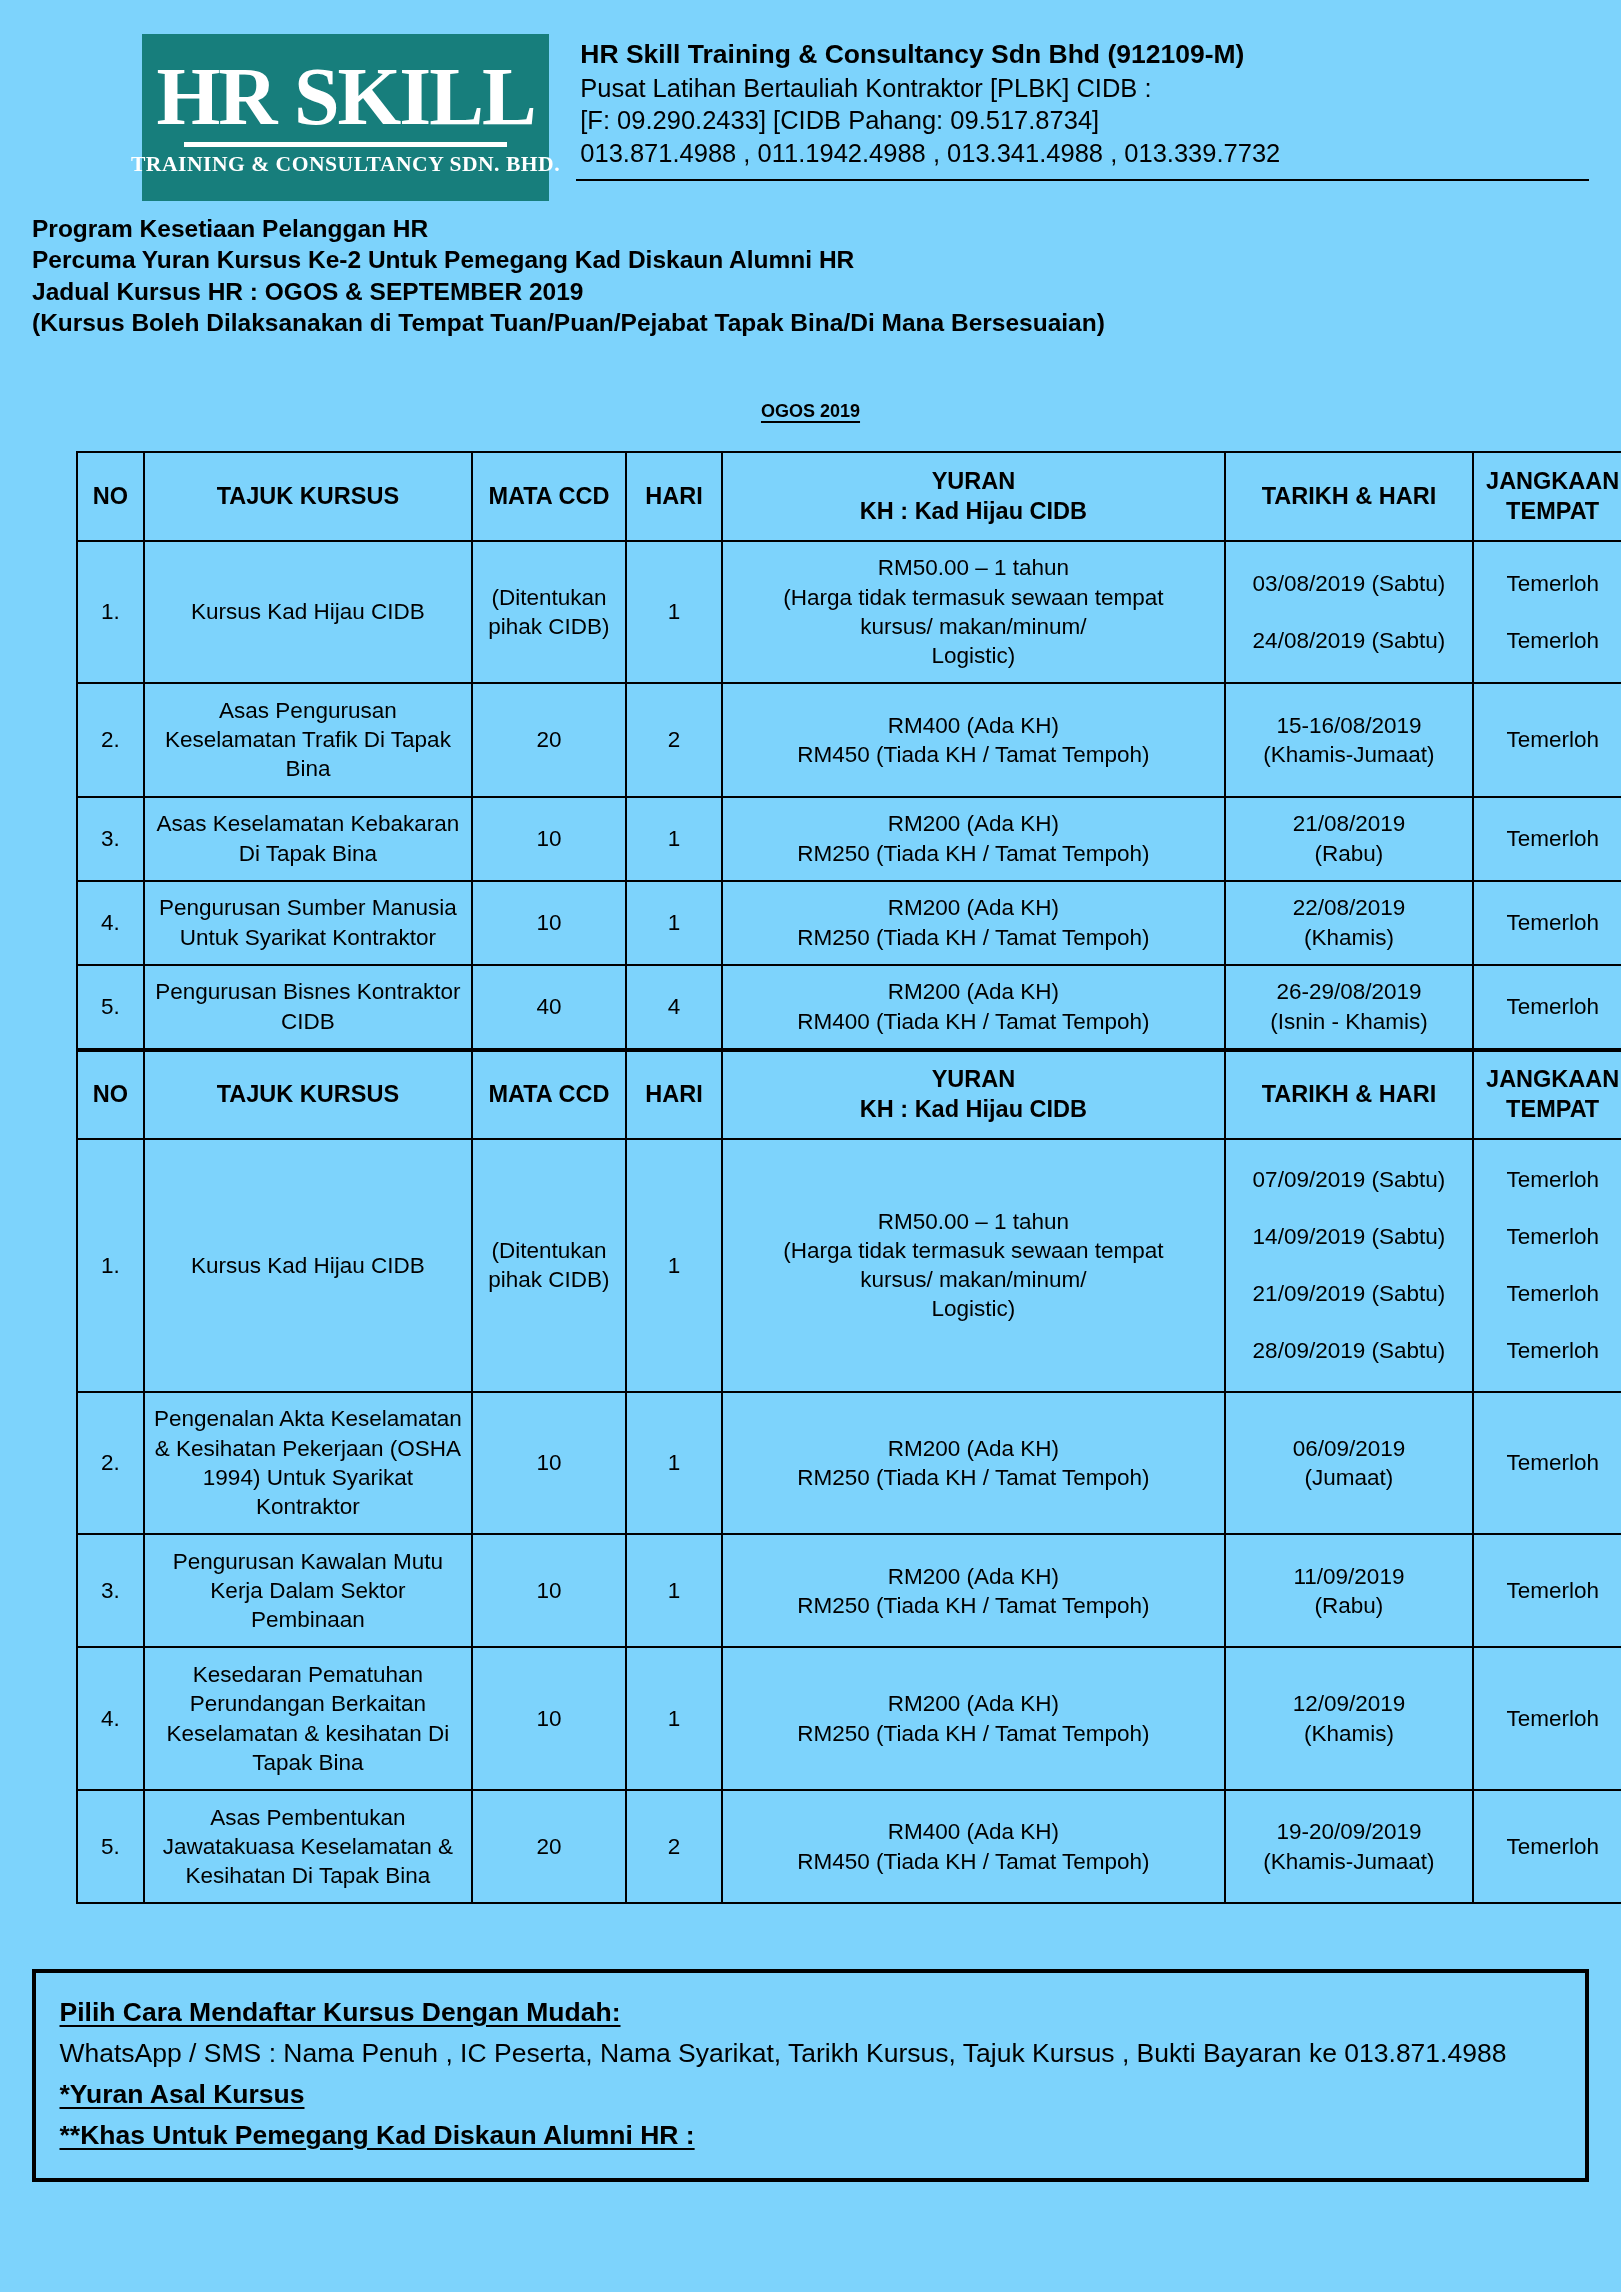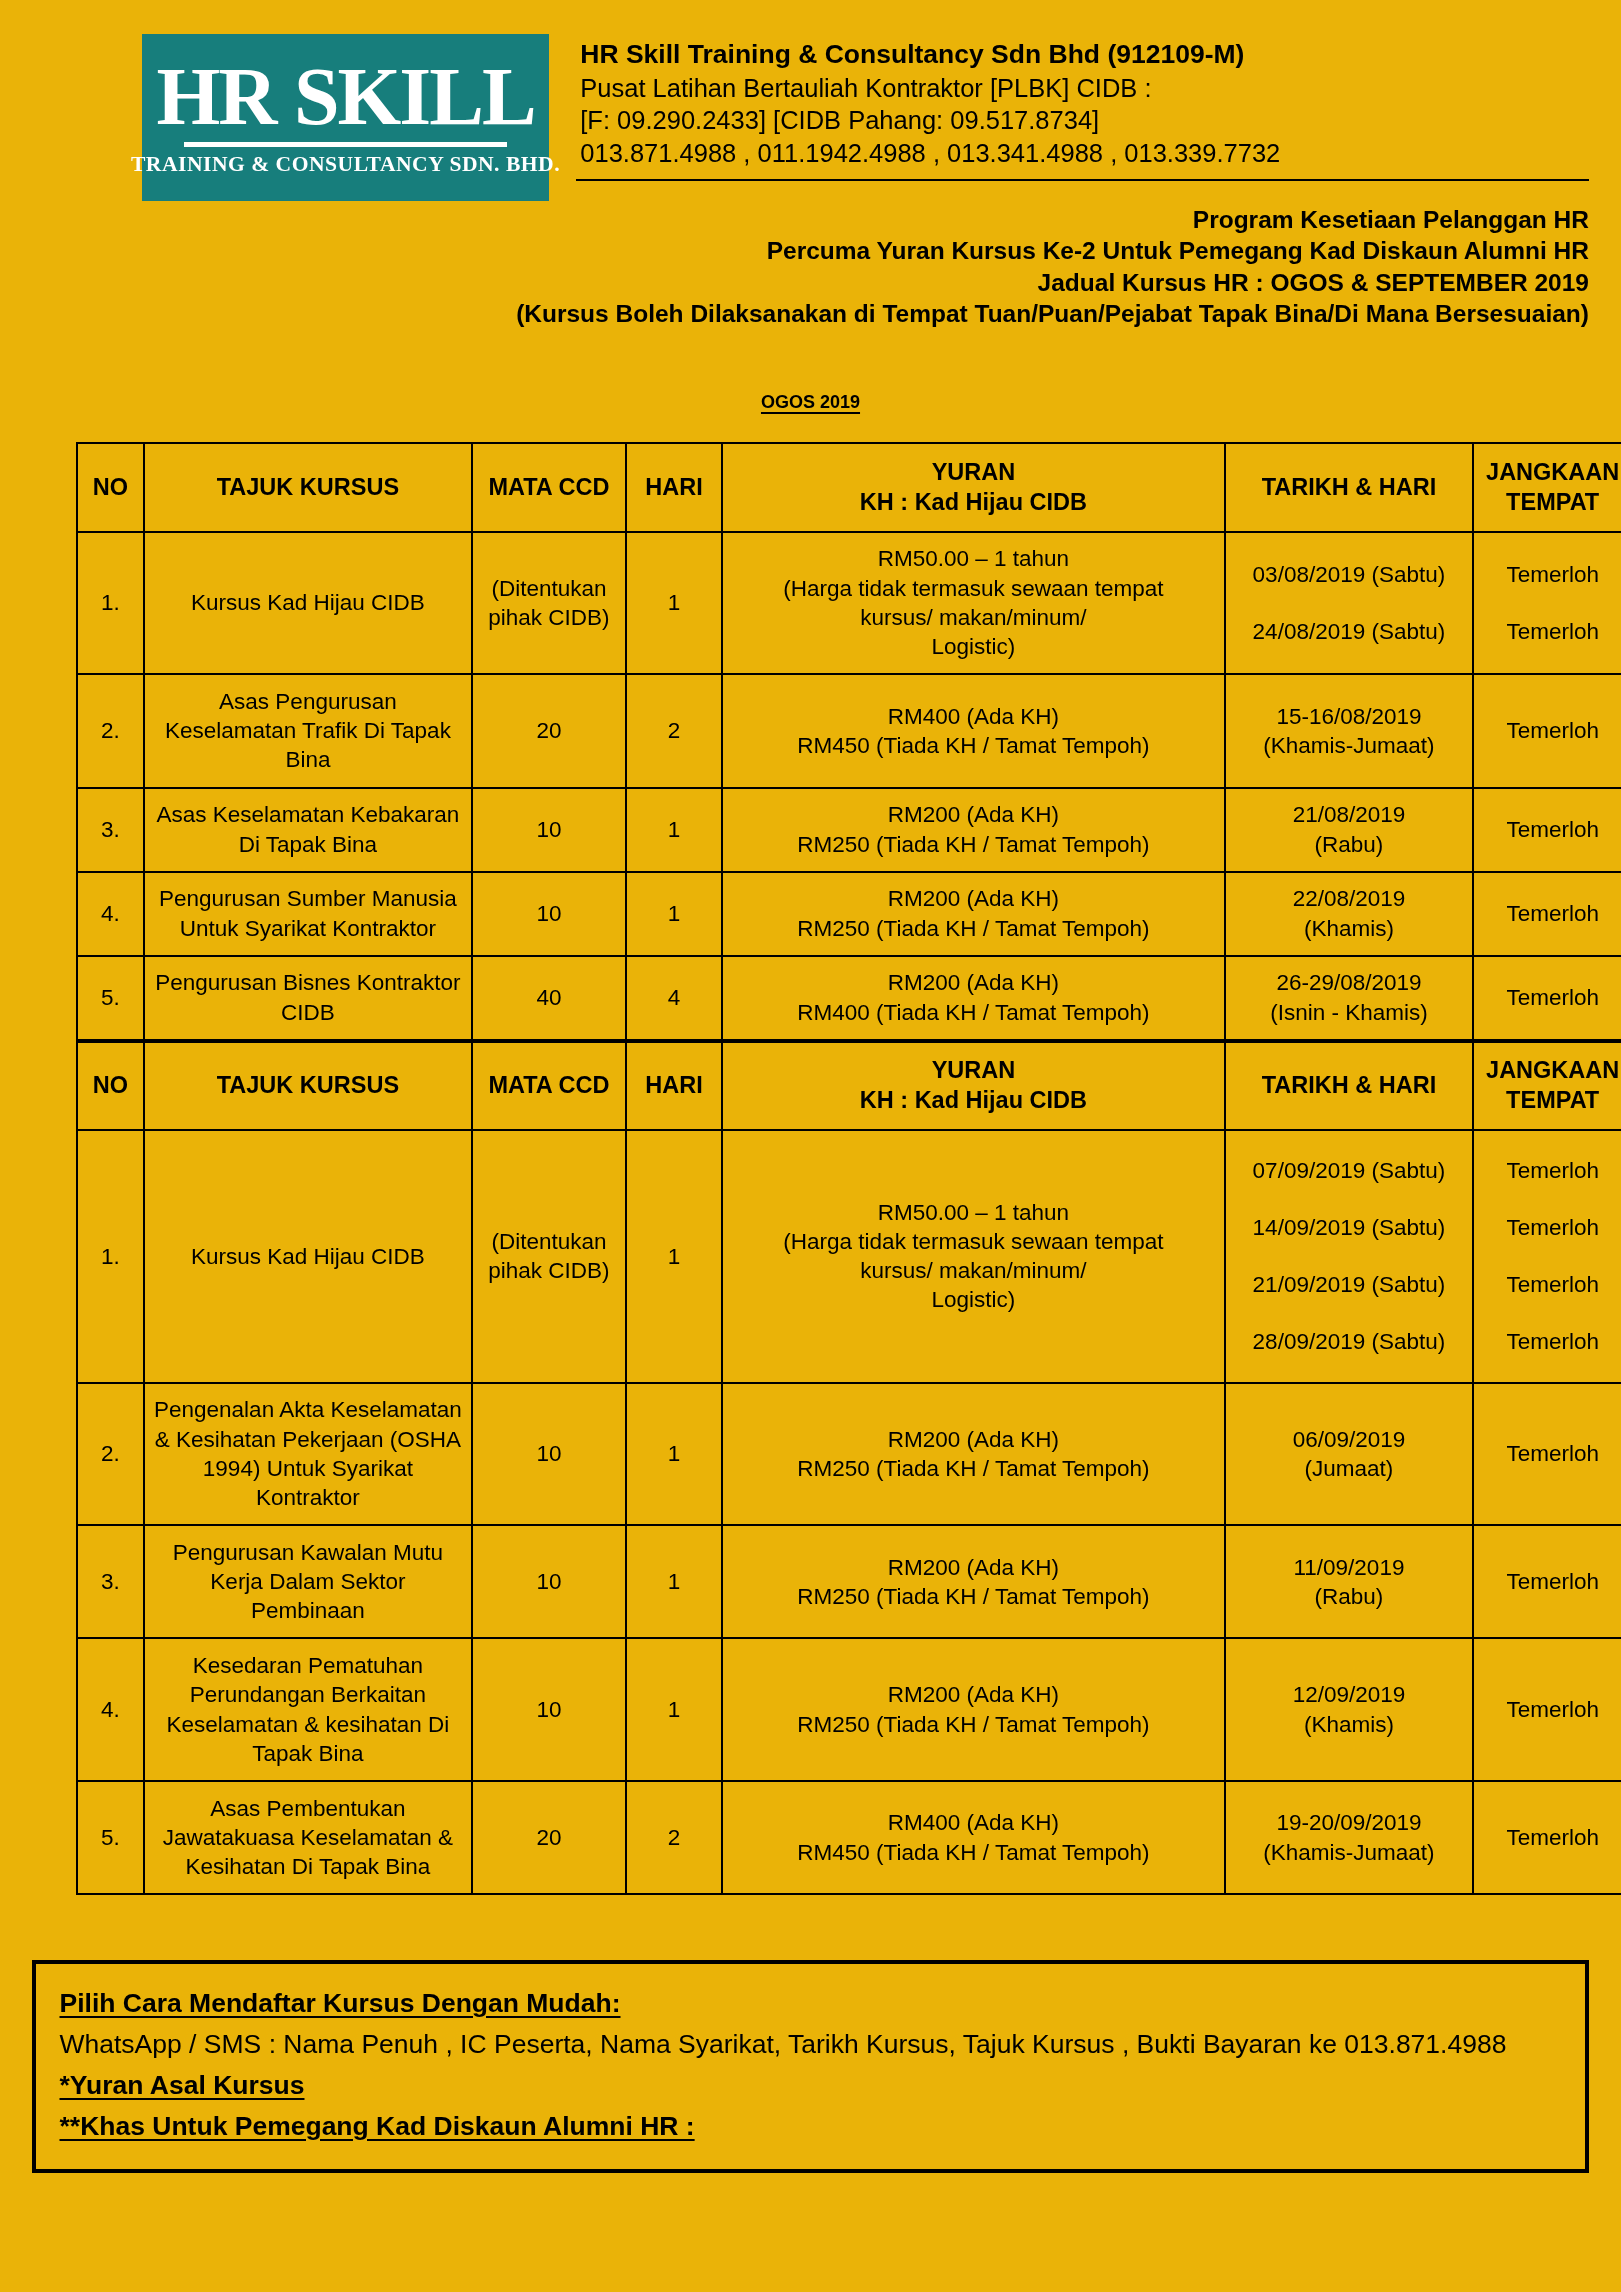--- a/index.html
+++ b/index.html
@@ -1,33 +1,33 @@
 <!DOCTYPE html>
 <html><head>
 <meta charset="utf-8">
 <style>
   html,body { margin:0; padding:0; background:#ffffff; }
   body { width:1621px; font-family:"Liberation Sans", sans-serif; color:#000; }
-  .page { width:1621px; height:2293px; box-sizing:border-box; padding:32px 32px 0 32px; background:#eab308; overflow:hidden; }
+  .page { width:1621px; height:2293px; box-sizing:border-box; padding:32px 32px 0 32px; background:#7dd3fc; overflow:hidden; }
 
   
   .letterhead { display:flex; align-items:flex-start; margin-top:2px; }
   .logo { margin-left:110px; width:407px; height:167px; background:#177e7c; box-sizing:border-box;
           display:flex; flex-direction:column; align-items:center; justify-content:center; flex-shrink:0; }
   .logo-title { font-family:"Liberation Serif", serif; font-weight:bold; color:#fff;
                 font-size:82px; line-height:0.95; letter-spacing:-2px; white-space:nowrap; }
   .logo-bar { width:323px; height:5.9px; background:#fff; margin:5.9px 0 4.9px 0; }
   .logo-subtitle { font-family:"Liberation Serif", serif; font-weight:bold; color:#fff;
                    font-size:21.6px; letter-spacing:0.5px; white-space:nowrap; }
   .lh-text { flex:1; margin-left:27.4px; border-bottom:2.9px solid #000; padding:3.9px 0 9.8px 3.9px; }
   .lh-line { font-size:25.5px; line-height:1.28; }
   .lh-company { font-weight:bold; font-size:26.5px; }
 
   
-  .title-block { text-align:right; margin-top:3px; }
+  .title-block { text-align:left; margin-top:12px; }
   .title-line { font-weight:bold; font-size:24.5px; line-height:1.28; }
 
   
   .section-heading { text-align:center; font-weight:bold; font-size:18px; margin-top:63px; margin-bottom:29px; }
   .section-heading .u { text-decoration:underline; text-decoration-thickness:2px; text-underline-offset:3.9px; }
 
   
   table.course { width:100%; border-collapse:collapse; table-layout:fixed;margin-left:44px; }
   table.course th, table.course td {
       border-left:2px solid #000; border-right:2px solid #000;

